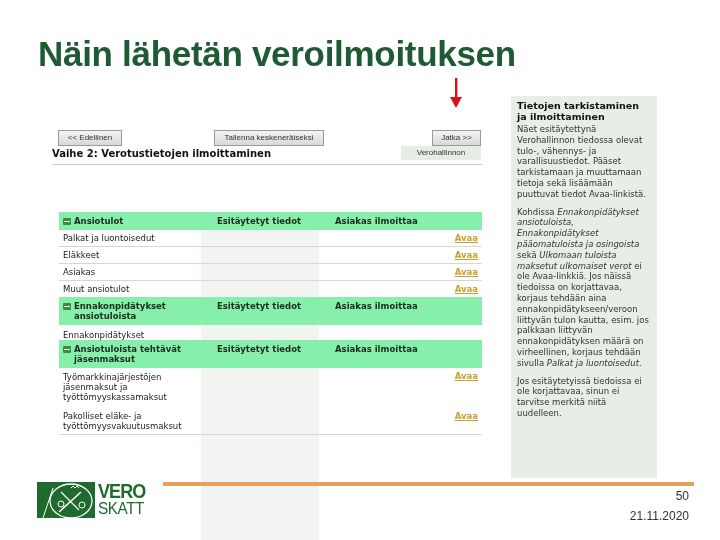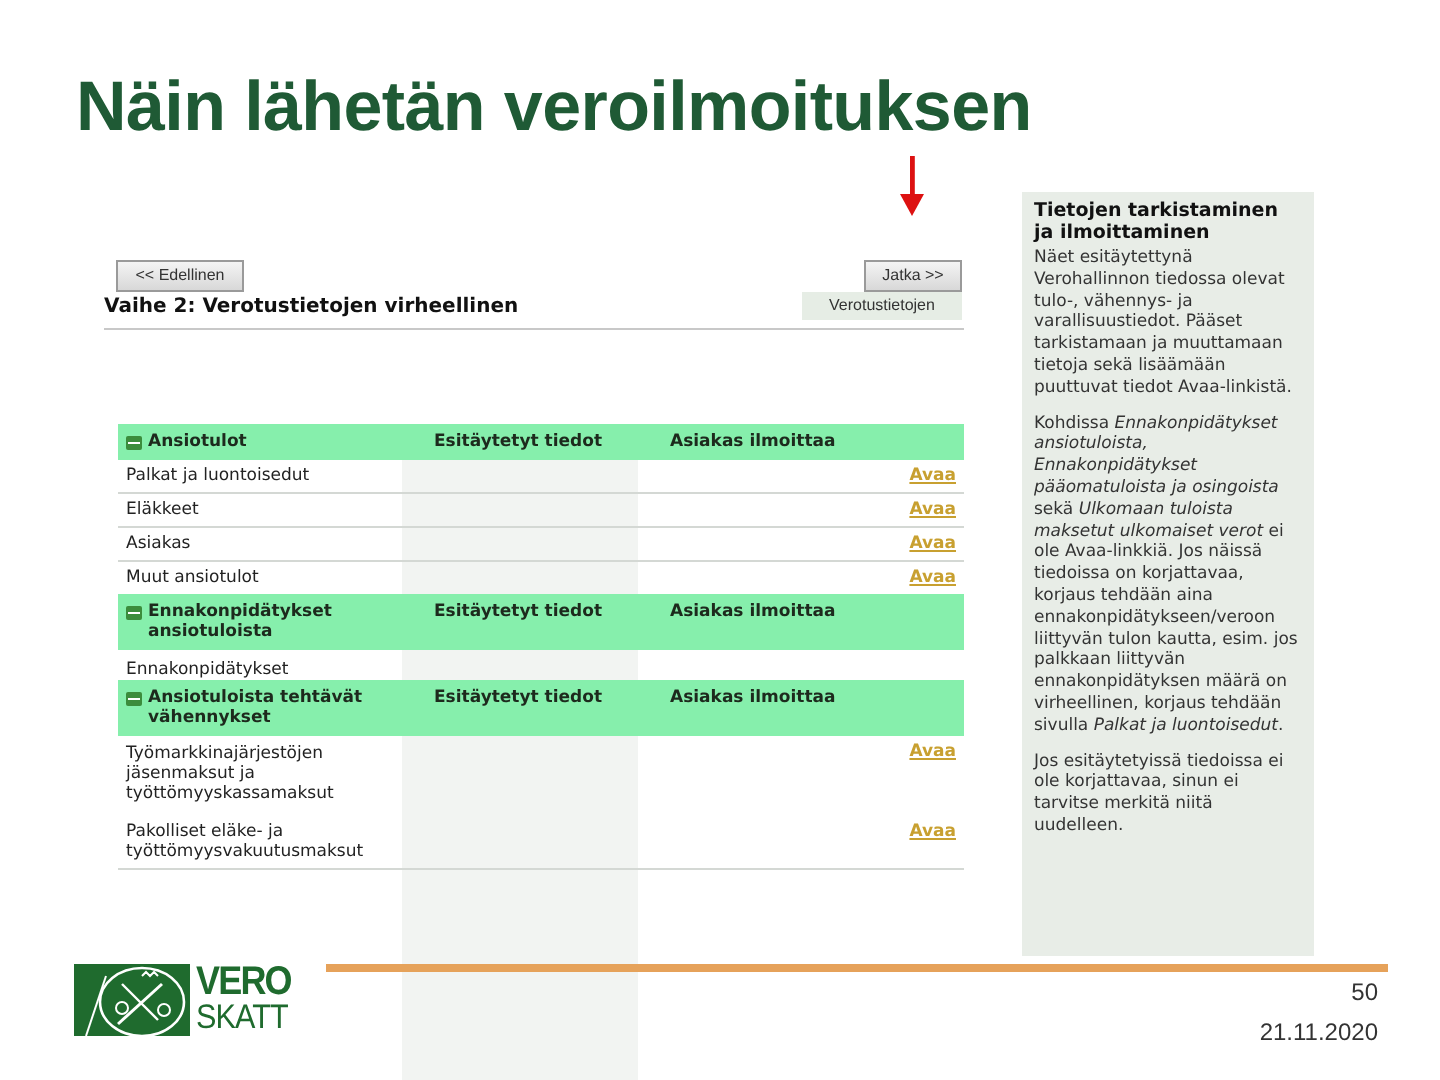--- a/index.html
+++ b/index.html
@@ -85,24 +85,25 @@
 
 <div class="slide-title">Näin lähetän veroilmoituksen</div>
 
 <svg class="red-arrow" viewBox="0 0 12 30">
   <rect x="5" y="0" width="2.4" height="22" fill="#dd1111"></rect>
   <polygon points="0,19 12,19 6,30" fill="#dd1111"></polygon>
 </svg>
 
 <div class="shot">
   <div class="btn btn-prev">&lt;&lt; Edellinen</div>
+  <div class="btn btn-save">Tallenna keskeneräiseksi</div>
   <div class="btn btn-next">Jatka &gt;&gt;</div>
 
-  <div class="step-title">Vaihe 2: Verotustietojen virheellinen</div>
-  <div class="print-btn">Verotustietojen</div>
+  <div class="step-title">Vaihe 2: Verotustietojen ilmoittaminen</div>
+  <div class="print-btn">Verohallinnon</div>
   <div class="step-rule"></div>
 
 
   <div class="tshade"></div>
 
   <div class="table">
 
     <div class="sec-head">
       <div class="c1">
           <span class="minus"></span>
@@ -142,21 +143,21 @@
     </div>
     <div class="row" style="border-bottom:none">
       <div class="c1" style="padding-top:5px;padding-bottom:0">Ennakonpidätykset</div>
         <div class="c2"></div>
       <div class="c3"></div>
     </div>
 
     <div class="sec-head">
       <div class="c1">
           <span class="minus"></span>
-          <span>Ansiotuloista tehtävät vähennykset</span>
+          <span>Ansiotuloista tehtävät jäsenmaksut</span>
         </div>
       <div class="c2">Esitäytetyt tiedot</div>
       <div class="c3">Asiakas ilmoittaa</div>
     </div>
     <div class="row" style="border-bottom:none">
       <div class="c1" style="padding-top:4px;padding-bottom:6px;width:132px;padding-right:10px">Työmarkkinajärjestöjen jäsenmaksut ja työttömyyskassamaksut</div>
         <div class="c2"></div>
       <div class="c3"><span class="avaa">Avaa</span></div>
     </div>
     <div class="row">

